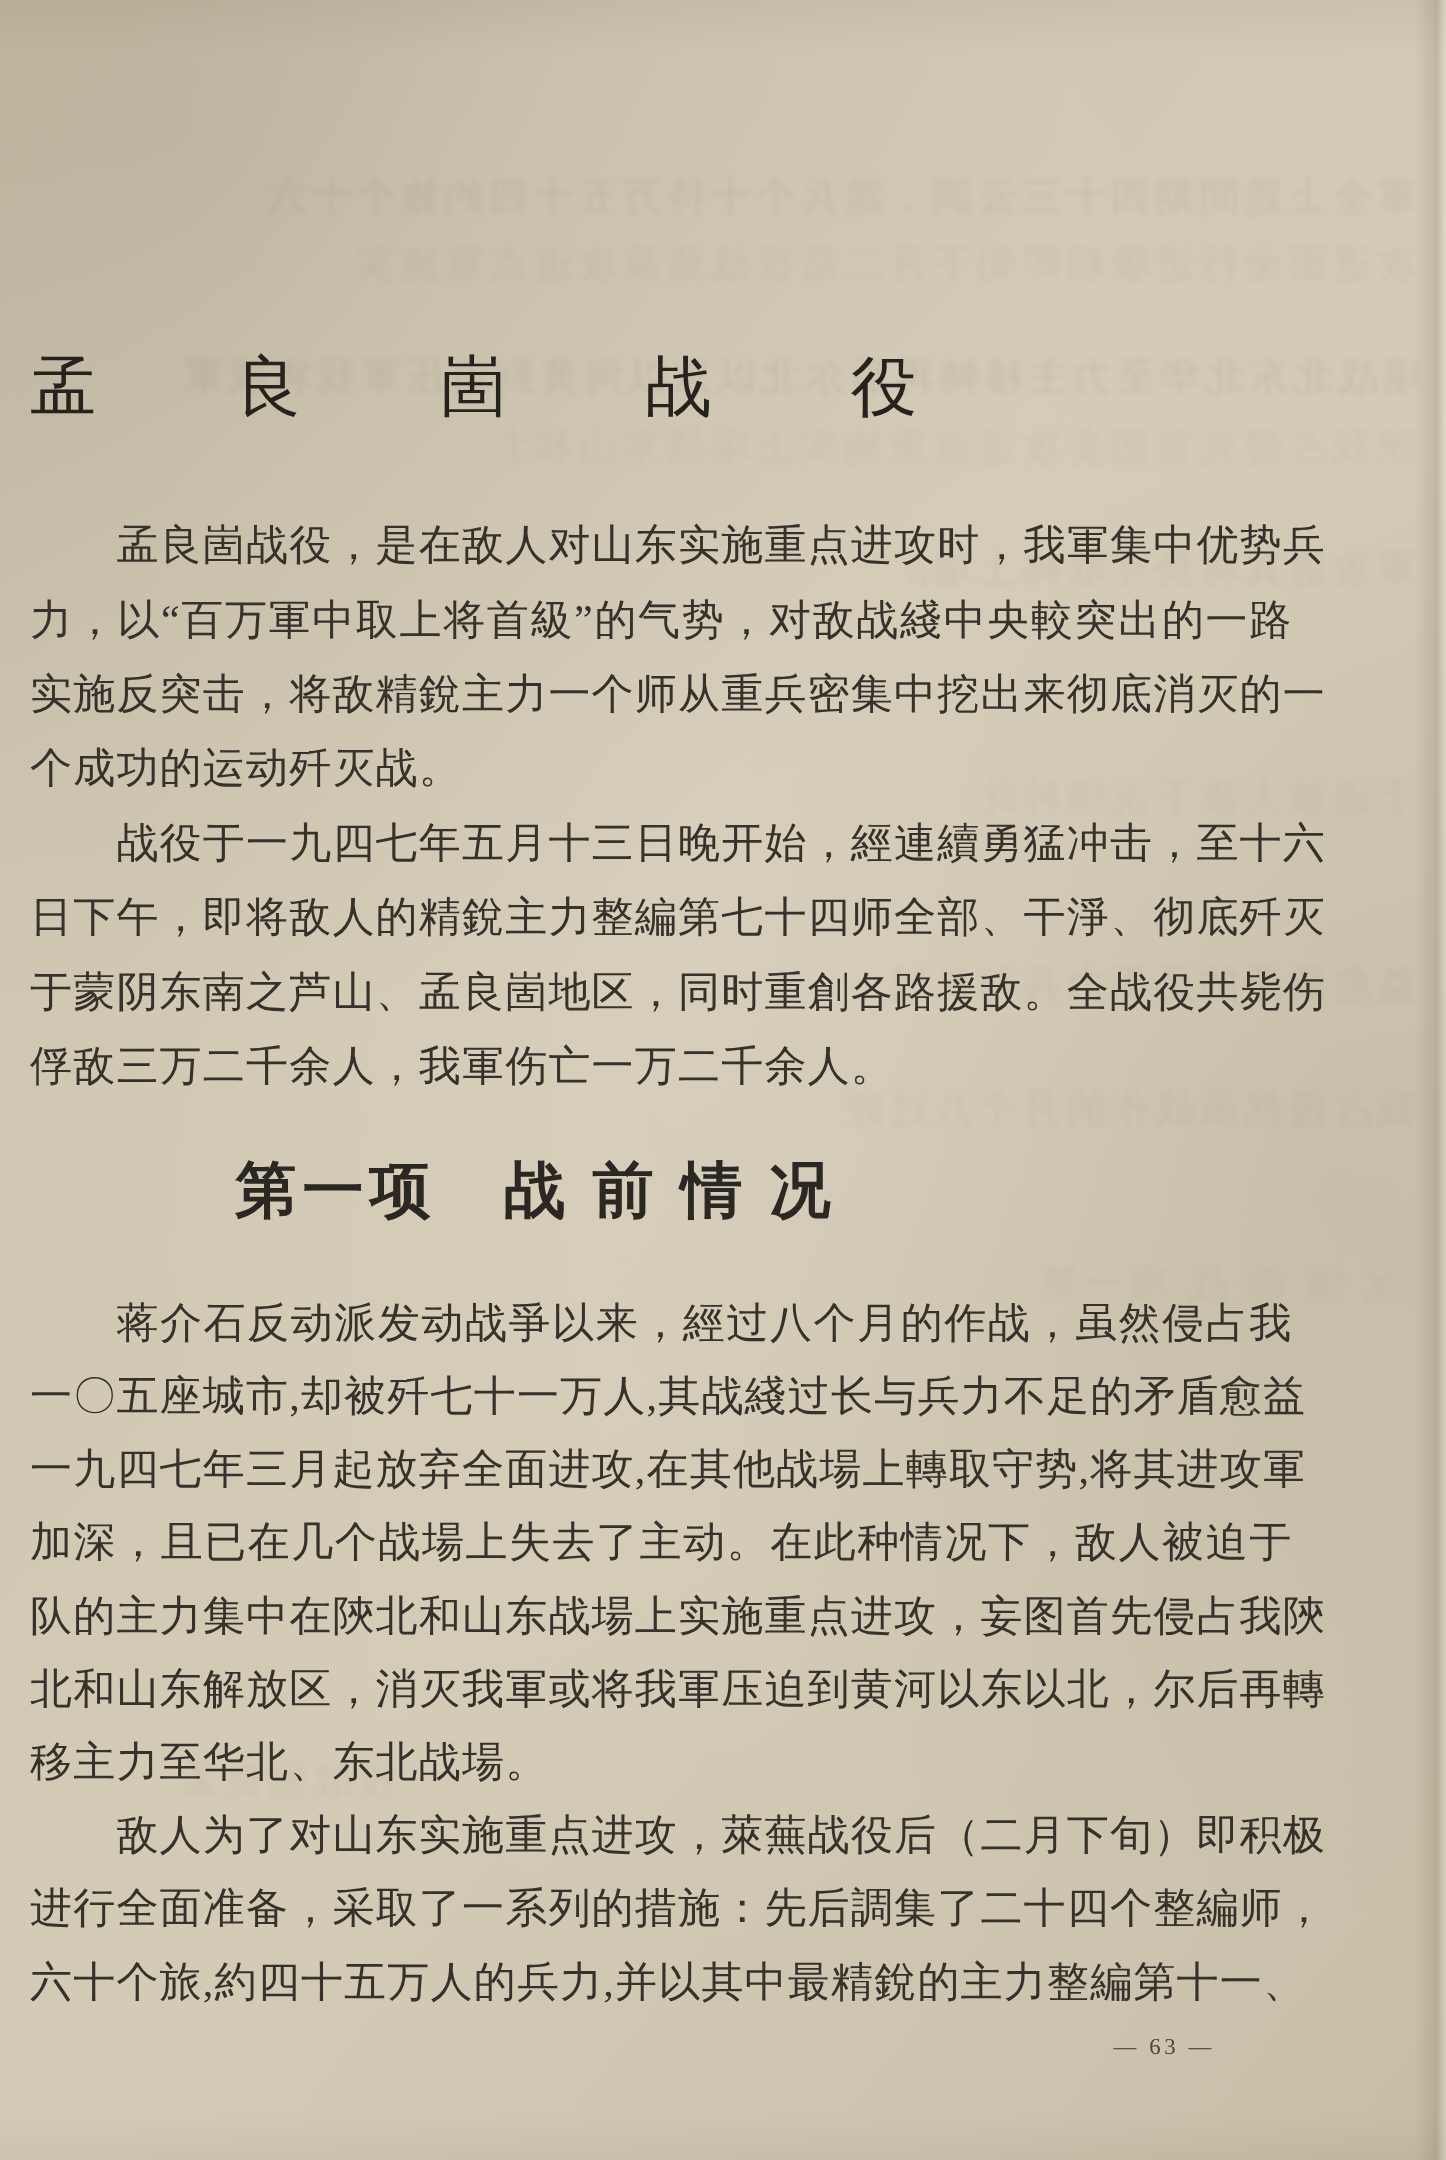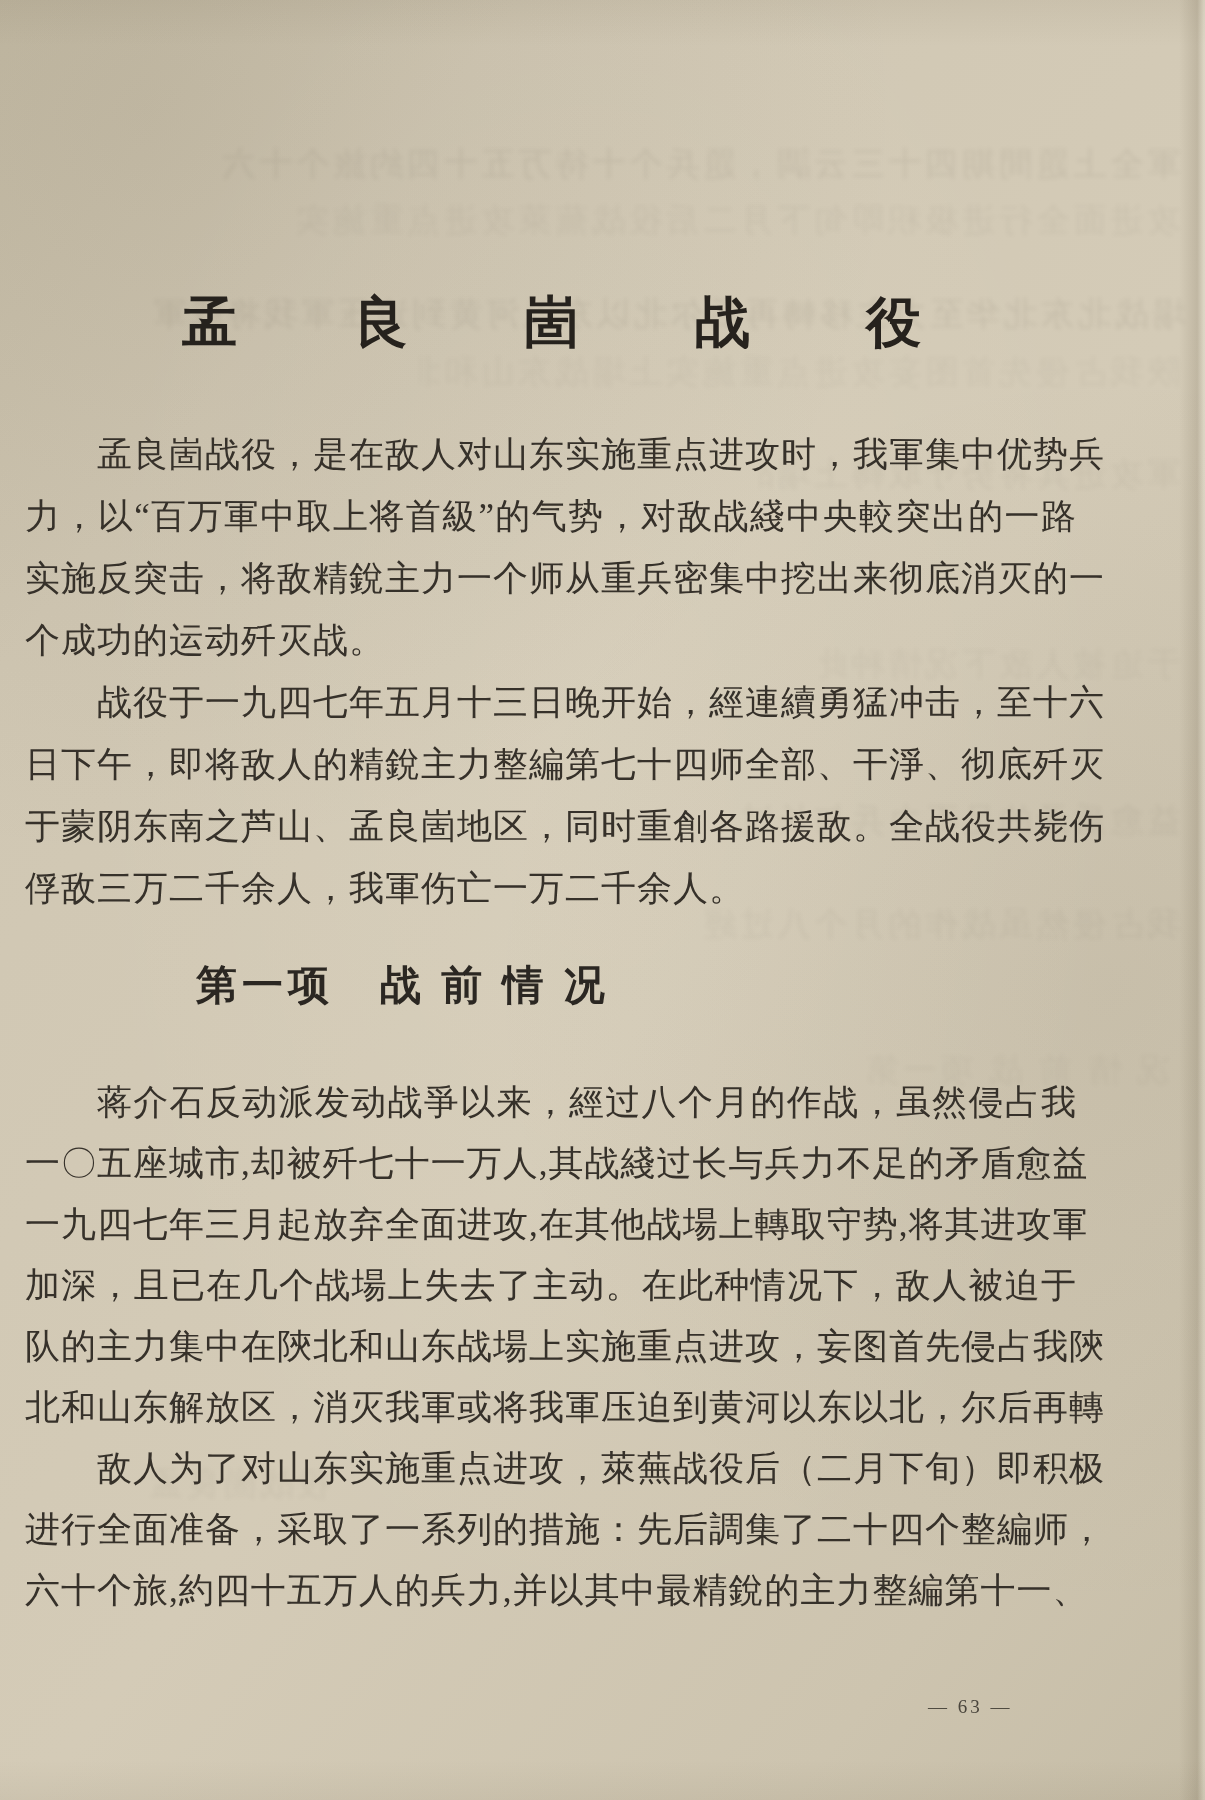--- a/index.html
+++ b/index.html
@@ -37,23 +37,22 @@
     filter:blur(2.2px);
     color:#5f584a;
     font-size:33px;
     letter-spacing:4px;
     white-space:nowrap;
     overflow:hidden;
   }
   .doc-title{
     position:absolute;
     top:286px;left:25px;width:1055px;
-    text-align:center;
     font-size:55px;
-    font-weight:bold;
+    font-weight:normal;
     letter-spacing:2px;
     color:#26221d;
     white-space:nowrap;
   }
   .text-block{
     position:absolute;
     left:25px;width:1052px;
     font-size:35px;
     line-height:62px;
     letter-spacing:1px;
@@ -64,21 +63,21 @@
     text-align:justify;
     text-align-last:justify;
     text-justify:inter-character;
     white-space:nowrap;
   }
   .line.indent{text-indent:72px;}
   .line.short{text-align-last:left;white-space:normal;}
   .section-heading{
     position:absolute;
     top:958px;left:196px;
-    font-size:41px;
+    font-size:51px;
     font-weight:bold;
     letter-spacing:5px;
     color:#2b2722;
     white-space:nowrap;
   }
   .page-number{
     position:absolute;
     top:1696px;left:928px;
     font-size:19px;
     letter-spacing:3px;
@@ -119,20 +118,21 @@
 
   <div class="section-heading">第一项　战 前 情 况</div>
 
   <div class="text-block second" style="top:1072px;">
       <div class="line indent">蒋介石反动派发动战爭以来，經过八个月的作战，虽然侵占我</div>
       <div class="line">一〇五座城市,却被歼七十一万人,其战綫过长与兵力不足的矛盾愈益</div>
       <div class="line">一九四七年三月起放弃全面进攻,在其他战場上轉取守势,将其进攻軍</div>
       <div class="line">加深，且已在几个战場上失去了主动。在此种情况下，敌人被迫于</div>
       <div class="line">队的主力集中在陝北和山东战場上实施重点进攻，妄图首先侵占我陝</div>
       <div class="line">北和山东解放区，消灭我軍或将我軍压迫到黄河以东以北，尔后再轉</div>
+      <div class="line short">移主力至华北、东北战場。</div>
       <div class="line indent">敌人为了对山东实施重点进攻，萊蕪战役后（二月下旬）即积极</div>
       <div class="line">进行全面准备，采取了一系列的措施：先后調集了二十四个整編师，</div>
       <div class="line">六十个旅,約四十五万人的兵力,并以其中最精銳的主力整編第十一、</div>
     </div>
 
   <div class="page-number">— 63 —</div>
 
   <div class="edge-top"></div>
   <div class="edge-bottom"></div>
   <div class="edge-right"></div>

